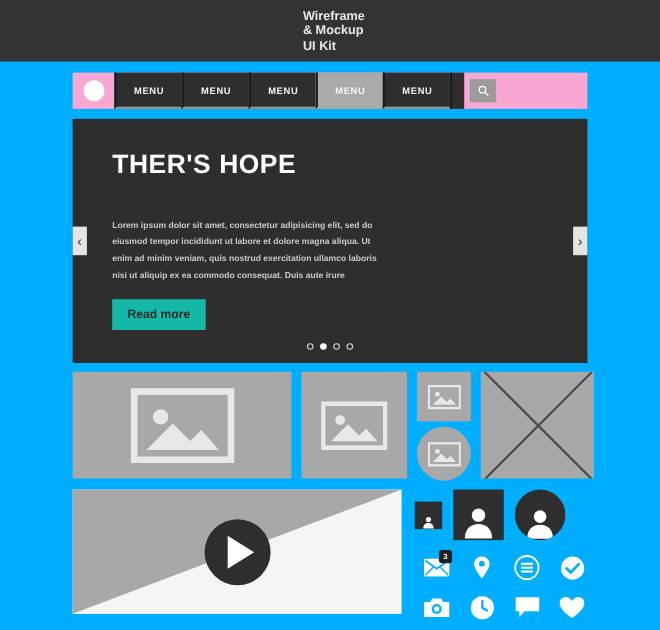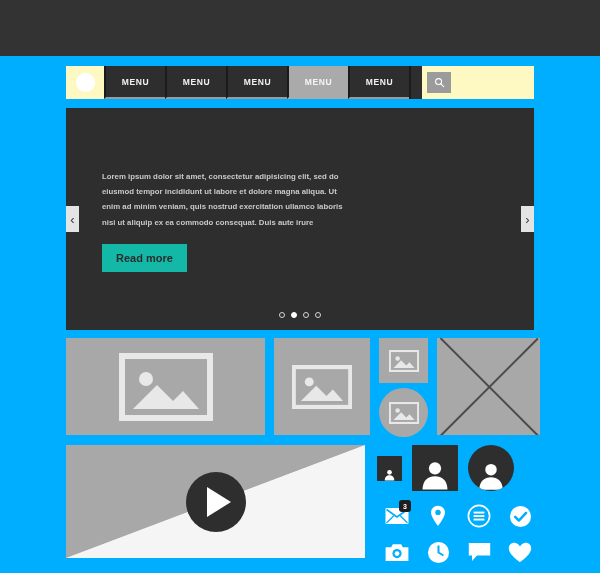--- a/index.html
+++ b/index.html
@@ -24,21 +24,21 @@
     color: #E8E8E8; font-size: 11.5px; font-weight: bold;
     line-height: 1.18; margin-left: 7px; padding-top: 2px;
   }
 
   
   .page { padding: 0 0 0 0; }
 
   
   .navbar-wrap { padding: 10px 66px 0 66px; }
   .navbar {
-    height: 33px; background: #fef9c3;
+    height: 33px; background: #f9a8d4;
     display: flex; align-items: stretch;
   }
   .logo-cell {
     width: 38px; display: flex; align-items: center; justify-content: center;
   }
   .logo-circle {
     width: 19px; height: 19px; border-radius: 50%; background: #FFFFFF;
   }
   .menu-item {
     flex: 0 0 61px;
@@ -170,20 +170,25 @@
     width: 12px; height: 12px; border-radius: 3px; background: #1E1E1E;
     color: #FFFFFF; font-size: 7px; font-weight: bold;
     display: flex; align-items: center; justify-content: center;
   }
 </style>
 </head>
 <body>
 
 <div class="top-header">
   <div class="brand-row">
+    <div class="brand-sub">
+      <div>Wireframe</div>
+      <div>&amp; Mockup</div>
+      <div>UI Kit</div>
+    </div>
   </div>
 </div>
 
 <div class="page">
 
   <div class="navbar-wrap">
     <div class="navbar">
       <div class="logo-cell">
         <div class="logo-circle"></div>
       </div>
@@ -201,20 +206,21 @@
               <line x1="15" y1="15" x2="21" y2="21" stroke="#FFFFFF" stroke-width="2.4" stroke-linecap="round"></line>
             </svg>
           </button>
         </div>
       </div>
     </div>
   </div>
 
   <div class="hero-wrap">
     <div class="hero">
+      <div class="hero-title">THER'S HOPE</div>
       <div class="hero-text">Lorem ipsum dolor sit amet, consectetur adipisicing elit, sed do eiusmod tempor incididunt ut labore et dolore magna aliqua. Ut enim ad minim veniam, quis nostrud exercitation ullamco laboris nisi ut aliquip ex ea commodo consequat. Duis aute irure</div>
       <button class="read-more">Read more</button>
 
       <button class="hero-arrow left">‹</button>
       <button class="hero-arrow right">›</button>
 
       <div class="hero-dots">
         <span class="dot"></span>
         <span class="dot active"></span>
         <span class="dot"></span>

